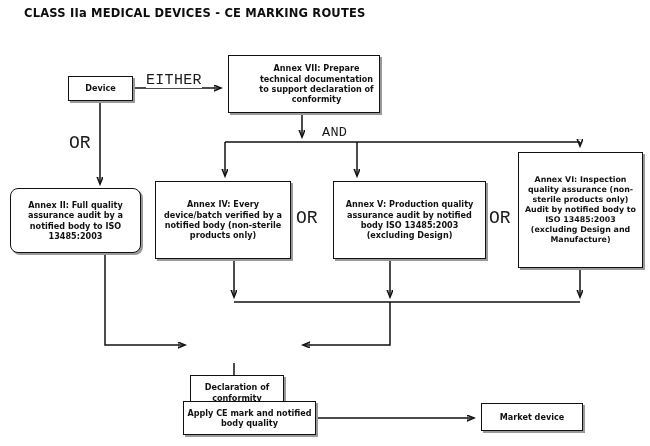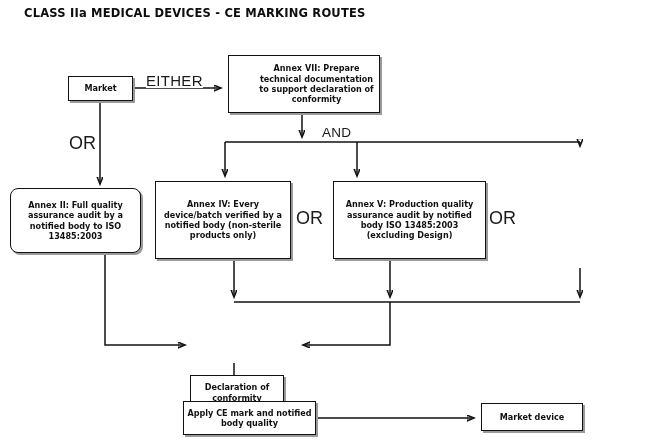--- a/index.html
+++ b/index.html
@@ -46,21 +46,21 @@
   .node-text {
     display: block;
     width: 100%;
     white-space: pre-line;
   }
   .small  { font-size: 8.1px; }
   .tiny   { font-size: 7.9px; }
   .label {
     position: absolute;
     color: #1a1a1a;
-    font-family: Liberation Sans, sans-serif;
+    font-family: Liberation Mono, monospace;
     font-weight: normal;
     z-index: 4;
     background: #ffffff;
     line-height: 1;
   }
   .label-either { font-size: 15px; letter-spacing: 0.3px; }
   .label-and    { font-size: 13.5px; letter-spacing: 0.3px; }
   .label-or     { font-size: 18px; }
   svg.wires {
     position: absolute;
@@ -111,39 +111,42 @@
     <path d="M390,302 L390,345 L303,345" marker-end="url(#ah)"></path>
 
     <path d="M105,253 L105,345 L185,345" marker-end="url(#ah)"></path>
 
     <line x1="234" y1="363" x2="234" y2="397" marker-end="url(#ah)"></line>
 
     <line x1="316" y1="418" x2="474" y2="418" marker-end="url(#ah)"></line>
   </svg>
 
   <div class="node small" style="left:68px; top:76px; width:65px; height:25px;">
-    <span class="node-text">Market</span>
+    <span class="node-text">Device</span>
   </div>
 
   <div class="node small" style="left:228px; top:55px; width:152px; height:58px;padding-left:28px;">
     <span class="node-text">Annex VII: Prepare technical documentation to support declaration of conformity</span>
   </div>
 
   <div class="node small" style="left:10px; top:188px; width:131px; height:65px;border-radius:8px;">
     <span class="node-text">Annex II: Full quality assurance audit by a notified body to ISO 13485:2003</span>
   </div>
 
   <div class="node small" style="left:155px; top:181px; width:136px; height:78px;">
     <span class="node-text">Annex IV: Every device/batch verified by a notified body (non-sterile products only)</span>
   </div>
 
   <div class="node small" style="left:322px; top:181px; width:153px; height:78px;margin-left:11px;">
     <span class="node-text">Annex V: Production quality assurance audit by notified body ISO 13485:2003 (excluding Design)</span>
   </div>
 
+  <div class="node tiny" style="left:518px; top:152px; width:125px; height:116px;">
+    <span class="node-text">Annex VI: Inspection quality assurance (non-sterile products only) Audit by notified body to ISO 13485:2003 (excluding Design and Manufacture)</span>
+  </div>
 
   <div class="node small" style="left:190px; top:328px; width:94px; height:35px;margin-top:47px;">
     <span class="node-text">Declaration of conformity</span>
   </div>
 
   <div class="node small" style="left:183px; top:401px; width:133px; height:34px;">
     <span class="node-text">Apply CE mark and notified body quality</span>
   </div>
 
   <div class="node small" style="left:481px; top:403px; width:102px; height:28px;">

